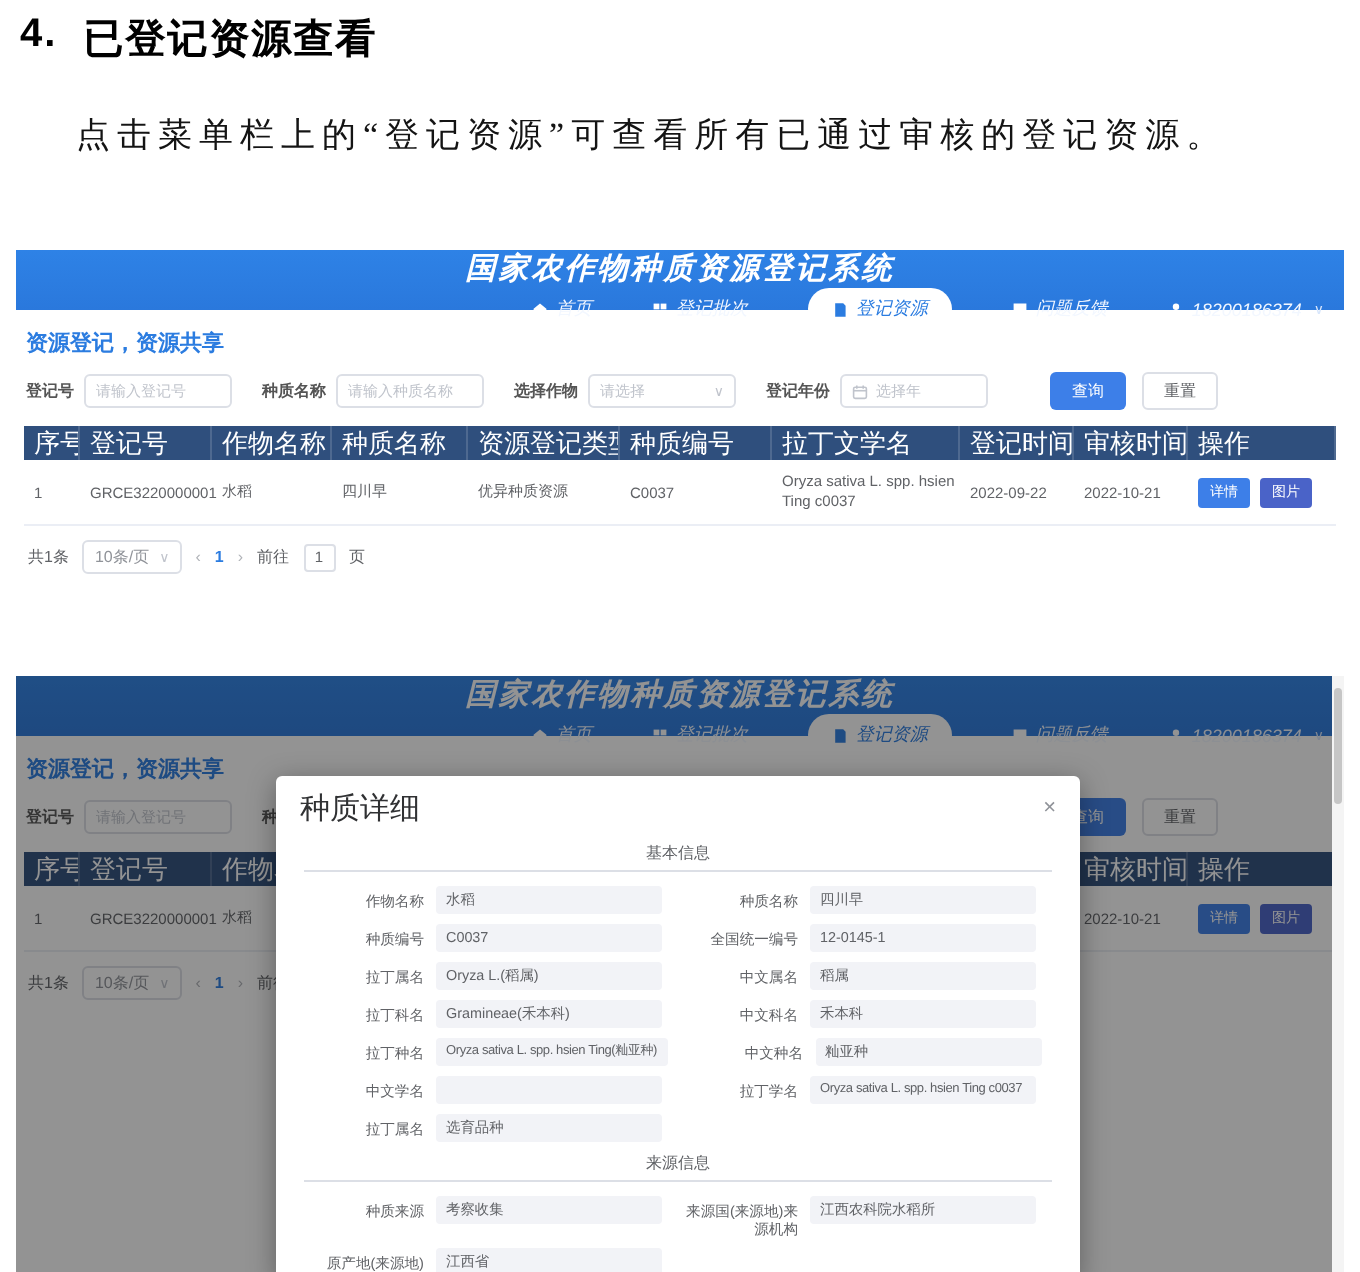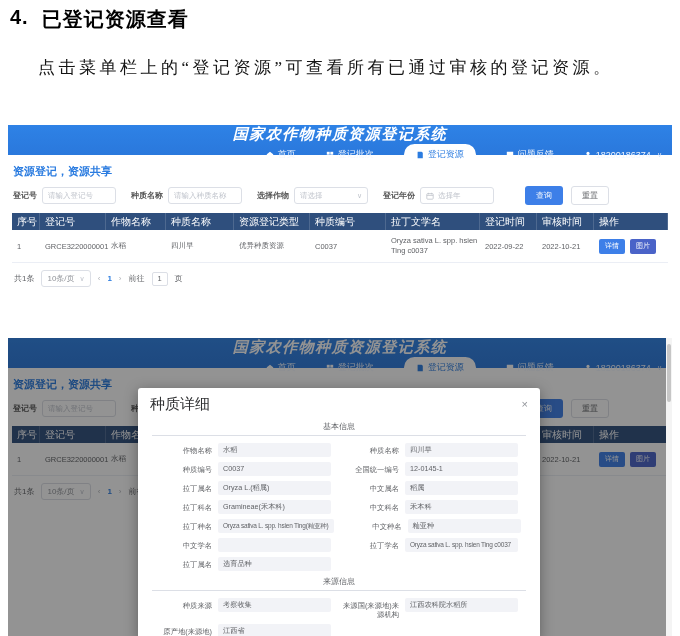--- a/index.html
+++ b/index.html
@@ -11,21 +11,21 @@
 
   
   .shot{position:absolute;left:8px;width:664px;background:#fff;overflow:hidden;}
   .shot1{top:125px;height:164px;}
   .shot2{top:338px;height:298px;}
 
   
   .appbar{height:30px;background:linear-gradient(180deg,#2e82e6,#2a78dc);display:flex;align-items:center;padding:0 10px;flex-direction:column;}
   .brand{color:#fff;font-family:"DejaVu Serif","Liberation Serif",serif;font-style:italic;font-weight:bold;font-size:15px;letter-spacing:1.5px;white-space:nowrap;}
   .nav{display:flex;align-items:center;margin-left:auto;gap:30px;}
-  .nav-item{display:flex;align-items:center;gap:4px;color:#f2f7ff;font-size:9px;white-space:nowrap;cursor:pointer;}
+  .nav-item{display:flex;align-items:center;gap:4px;color:#f2f7ff;font-size:9px;white-space:nowrap;cursor:pointer;font-style:italic;}
   .nav-item svg{width:8px;height:8px;fill:#fff;flex:0 0 auto;}
   .nav-item.active{background:#fff;color:#2b7ce0;border-radius:11px;padding:4px 12px;}
   .nav-item.active svg{fill:#2b7ce0;}
   .chev-sm{font-size:7px;color:#d8e6fb;margin-left:2px;}
 
   
   .ptitle{color:#2b7ce0;font-weight:bold;font-size:11px;padding:9px 5px 7px;}
   .filters{display:flex;align-items:center;font-size:8px;color:#555;padding:0 5px;}
   .fgroup{display:flex;align-items:center;margin-right:15px;}
   .flabel{margin-right:5px;font-weight:600;white-space:nowrap;}
@@ -34,21 +34,21 @@
   .fsel{width:74px;height:17px;border:1px solid #dcdfe6;border-radius:3px;box-sizing:border-box;display:flex;align-items:center;justify-content:flex-end;padding:0 5px;color:#c0c4cc;font-size:7.5px;background:#fff;cursor:pointer;}
   .fsel .cal{width:8px;height:8px;fill:none;stroke:#c0c4cc;stroke-width:1;margin-right:4px;flex:0 0 auto;}
   .fsel .ph{flex:1;text-align:left;}
   .chevd{font-size:7px;color:#c0c4cc;}
   .btn-primary{background:#3d7fe8;color:#fff;border:none;border-radius:3px;font-size:8px;padding:4px 11px;margin-left:16px;cursor:pointer;font-family:inherit;}
   .btn-plain{background:#fff;color:#606266;border:1px solid #dcdfe6;border-radius:3px;font-size:8px;padding:3px 10px;margin-left:8px;cursor:pointer;font-family:inherit;}
 
   
   .tbl{margin:8px 4px 0;}
   .thead,.trow{display:flex;}
-  .thead>div{background:#2f4f7d;color:#fff;font-size:10px;height:17px;line-height:17px;padding-left:5px;box-sizing:border-box;border-right:1px solid rgba(255,255,255,0.15);white-space:nowrap;overflow:hidden;}
+  .thead>div{background:#2f4f7d;color:#fff;font-size:13px;height:17px;line-height:17px;padding-left:5px;box-sizing:border-box;border-right:1px solid rgba(255,255,255,0.15);white-space:nowrap;overflow:hidden;}
   .trow>div{font-size:7.5px;color:#606266;padding:6px 2px 6px 5px;box-sizing:border-box;border-bottom:1px solid #ebeef5;display:flex;align-items:center;}
   .c0{width:28px;}.c1{width:66px;}.c2{width:60px;}.c3{width:68px;}.c4{width:76px;}.c5{width:76px;}.c6{width:94px;}.c7{width:57px;}.c8{width:57px;}.c9{width:74px;}
   .latin{line-height:1.35;word-break:break-word;}
   .mini{font-size:7px;color:#fff;border:none;border-radius:2px;padding:2.5px 6px;cursor:pointer;font-family:inherit;}
   .mini.blue{background:#3d7fe8;margin-right:5px;}
   .mini.indigo{background:#4a63c8;}
 
   
   .pager{display:flex;align-items:center;gap:7px;font-size:8px;color:#606266;padding:7px 6px;}
   .psel{border:1px solid #dcdfe6;border-radius:3px;padding:2px 5px;display:flex;gap:5px;align-items:center;color:#909399;cursor:pointer;}

